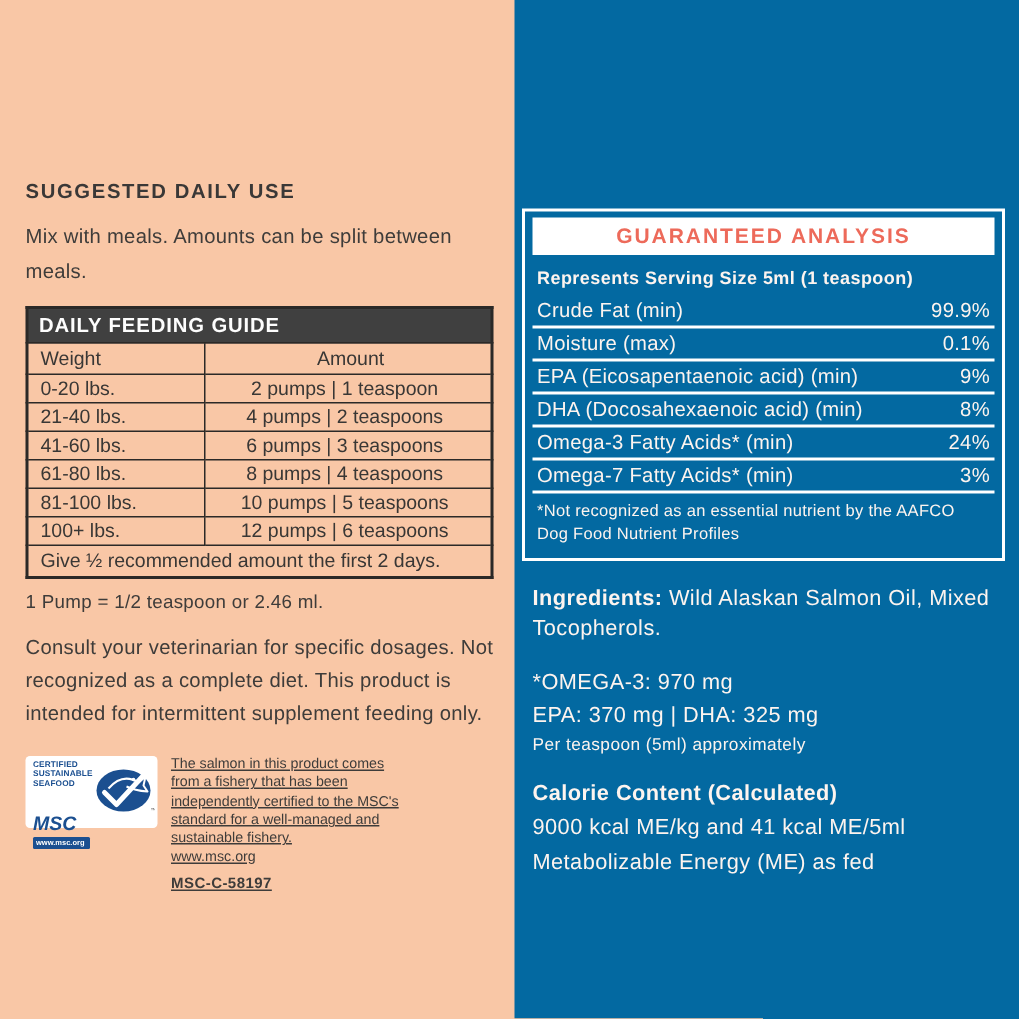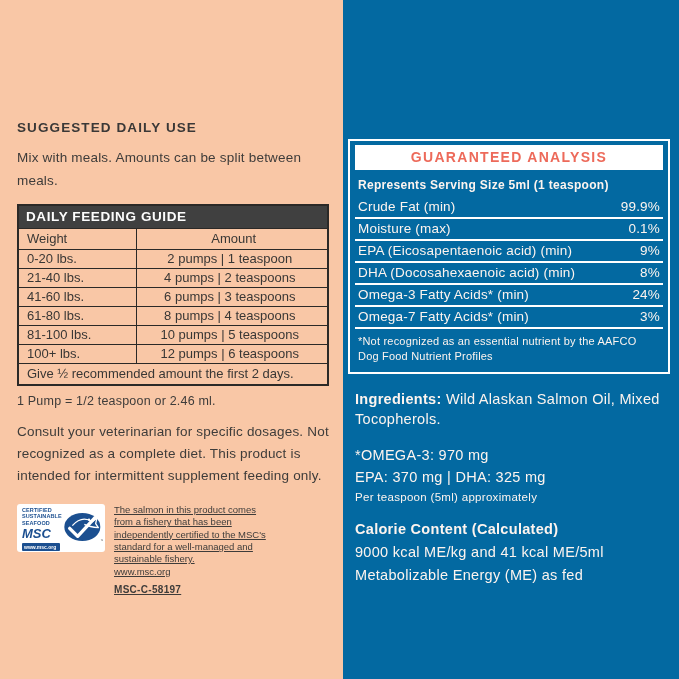--- a/index.html
+++ b/index.html
@@ -39,21 +39,21 @@
   .para { margin-top: 13px; font-size: 13.5px; line-height: 1.62; letter-spacing: .2px; width: 316px; }
   .bold-inline { font-weight: bold; }
 
   .msc-block { margin-top: 17px; display: flex; align-items: flex-start; }
   .msc-logo {
     width: 88px; height: 48px; background: #ffffff; border-radius: 3px;
     display: flex; padding: 3px 2px 3px 5px; flex-shrink: 0;
   }
   .msc-left { width: 40px; display: flex; flex-direction: column; justify-content: flex-start; }
   .msc-tiny { font-size: 5.5px; font-weight: bold; color: #1b4f90; line-height: 1.15; letter-spacing: .1px; }
-  .msc-acronym { font-size: 13px; font-weight: bold; color: #1b4f90; line-height: 1.05; margin-top: 1px; font-style: italic; }
+  .msc-acronym { font-size: 13px; font-weight: bold; color: #1b4f90; line-height: 1.05; margin-top: 16px; font-style: italic; }
   .msc-url-strip {
     background: #1b4f90; color: #ffffff; font-size: 5px; font-weight: bold;
     padding: 1px 2px; margin-top: 2px; width: 38px; border-radius: 1px;
   }
   .msc-mark { margin-left: 1px; }
   .msc-text-col { margin-left: 9px; font-size: 9.5px; line-height: 1.3; color: #3e3c3a; width: 228px; text-decoration: underline; }
   .msc-cert-code { font-weight: bold; font-size: 10px; margin-top: 5px; letter-spacing: .3px; }
 
   
   .ga-box {

